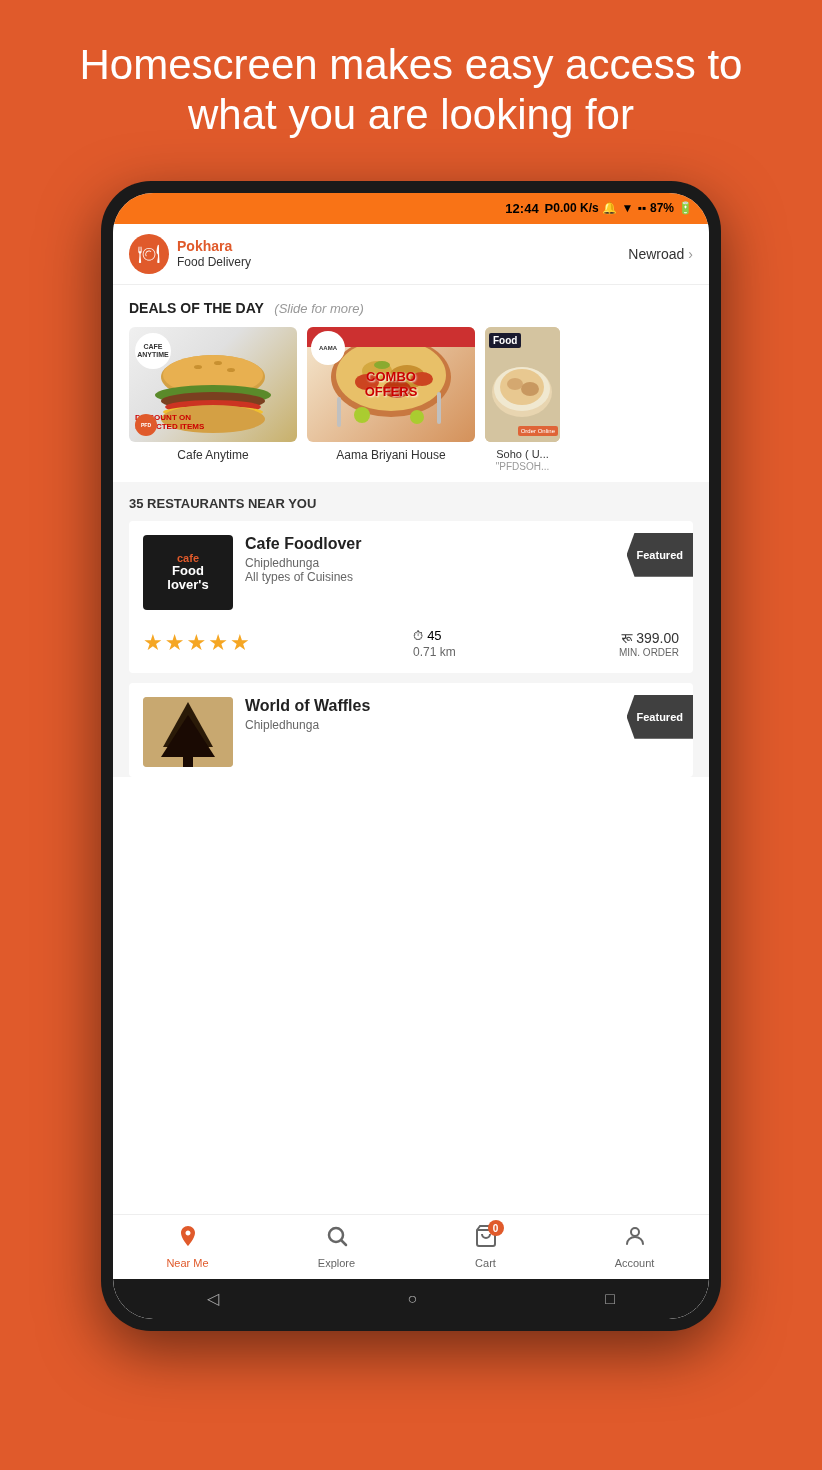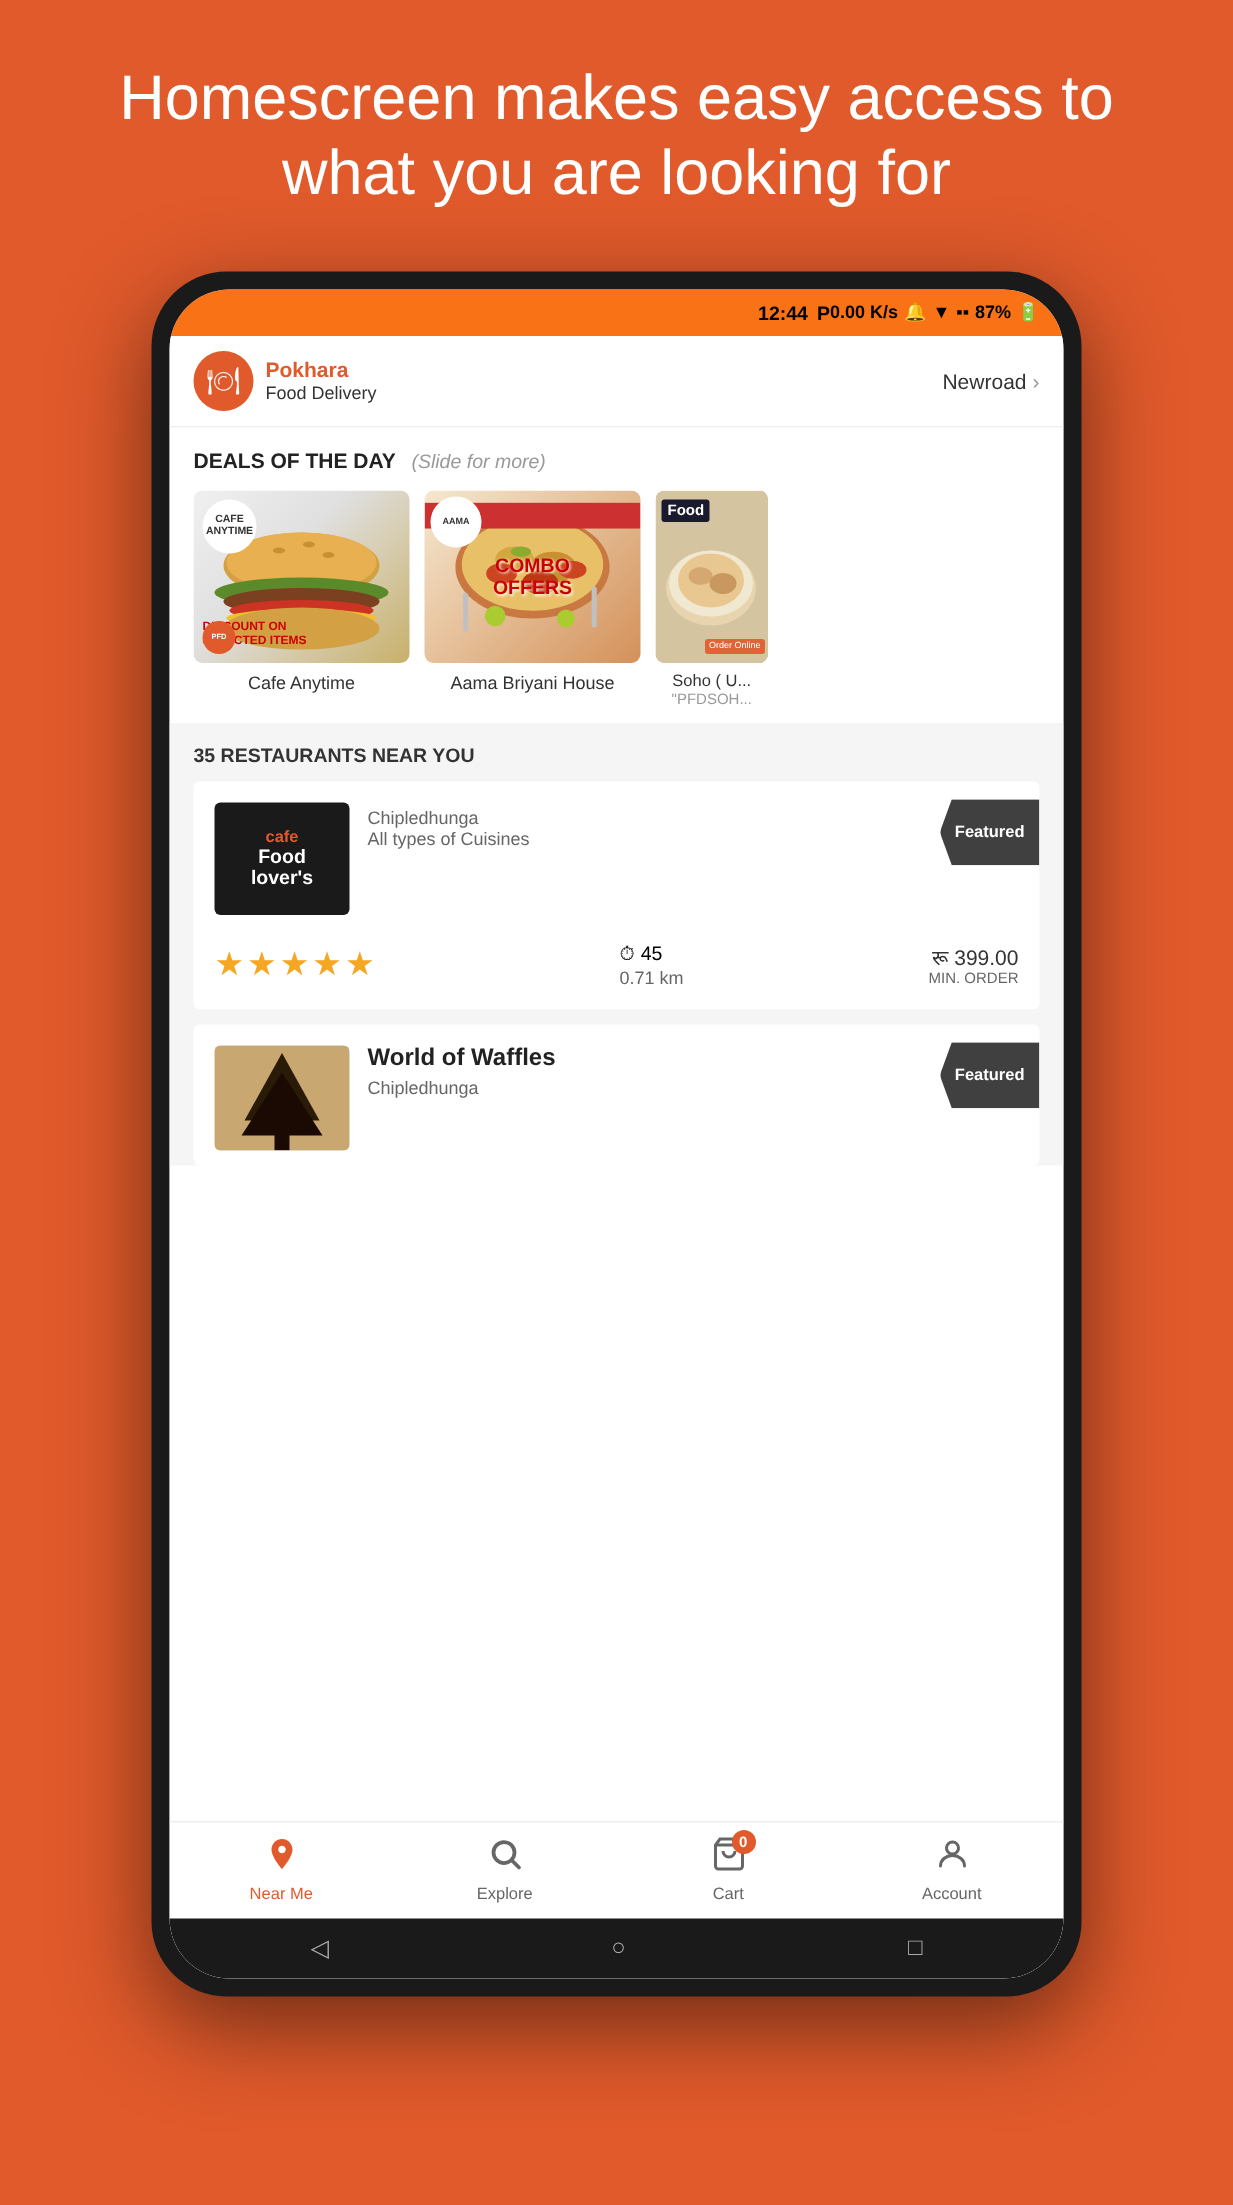--- a/index.html
+++ b/index.html
@@ -114,21 +114,21 @@
 
     
     .deals-carousel {
       display: flex;
       gap: 10px;
       margin-top: 10px;
       overflow: hidden;
     }
     .deal-card {
       flex-shrink: 0;
-      width: 144px;
+      width: 168px;
       cursor: pointer;
     }
     .deal-card:last-child { width: 80px; overflow: hidden; }
     .deal-img {
       width: 100%;
       height: 115px;
       border-radius: 6px;
       overflow: hidden;
       position: relative;
       background: #ddd;
@@ -409,20 +409,21 @@
           <div class="restaurant-card">
             <div class="featured-badge">Featured</div>
             <div class="card-top">
               <div class="restaurant-logo">
                 <div style="text-align:center;">
                   <span style="color:#E05A2B;font-size:11px;font-weight:bold;display:block;">cafe</span>
                   <span style="color:white;font-size:13px;font-weight:bold;display:block;line-height:1.1;">Food<br>lover's</span>
                 </div>
               </div>
               <div class="restaurant-info">
+                <div class="restaurant-name">Cafe Foodlover</div>
                 <div class="restaurant-area">Chipledhunga</div>
                 <div class="restaurant-cuisine">All types of Cuisines</div>
               </div>
             </div>
             <div class="card-bottom">
               <div class="stars">
                 <span class="star">★</span>
                 <span class="star">★</span>
                 <span class="star">★</span>
                 <span class="star">★</span>

